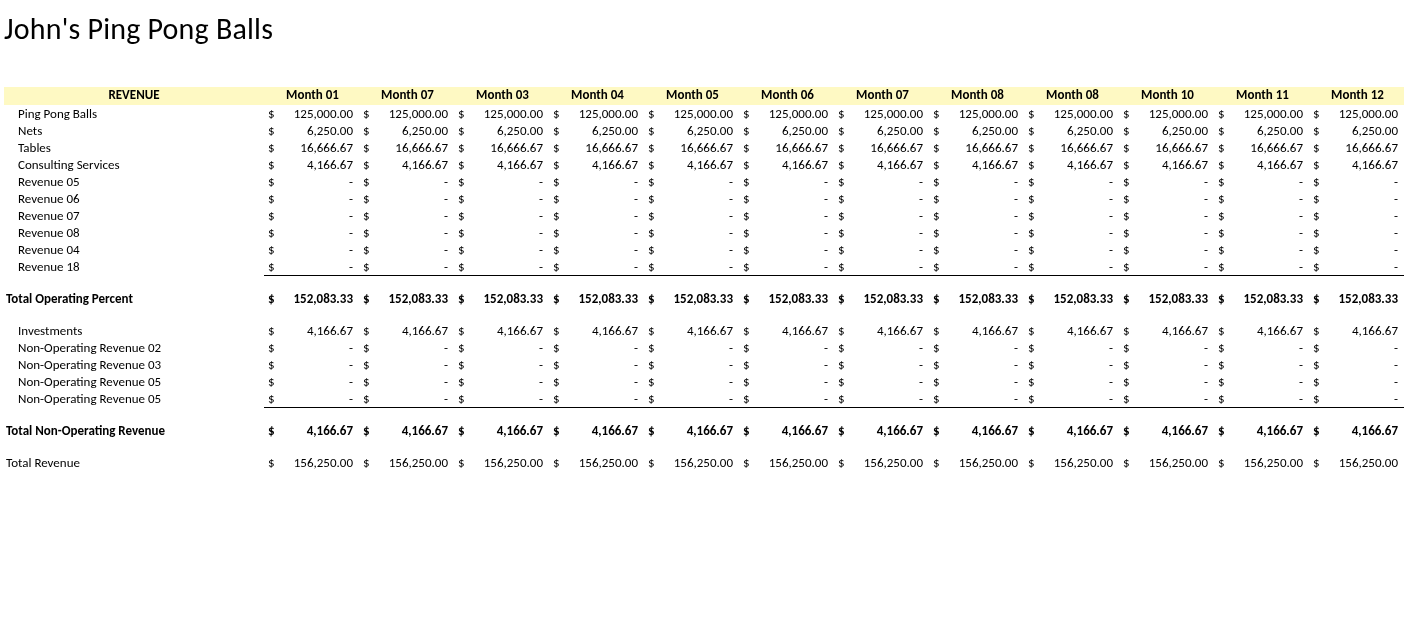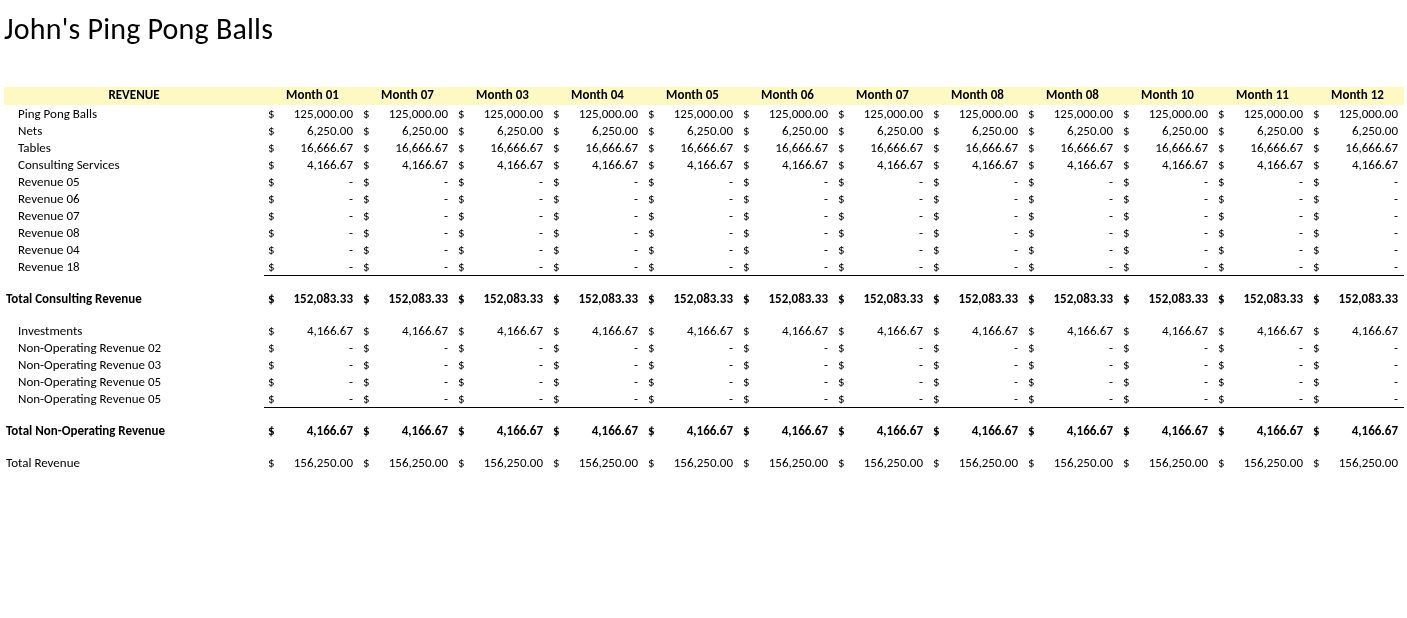--- a/index.html
+++ b/index.html
@@ -601,21 +601,21 @@
         </td>
         <td class="money-cell" style="border-bottom: 1px solid rgb(0, 0, 0);">
           <span class="cur">$</span>
           <span class="val">-</span>
         </td>
       </tr>
       <tr class="spacer-row">
         <td colspan="13"></td>
       </tr>
       <tr class="bold-row">
-        <td>Total Consulting Revenue</td>
+        <td>Total Operating Percent</td>
         <td class="money-cell">
           <span class="cur">$</span>
           <span class="val">152,083.33</span>
         </td>
         <td class="money-cell">
           <span class="cur">$</span>
           <span class="val">152,083.33</span>
         </td>
         <td class="money-cell">
           <span class="cur">$</span>

